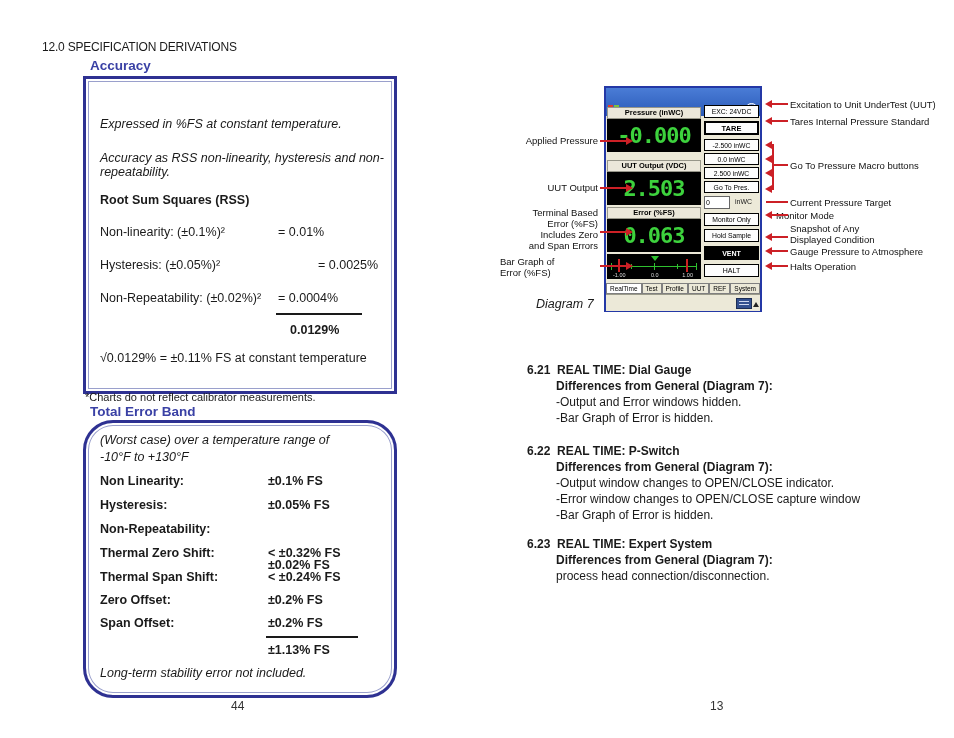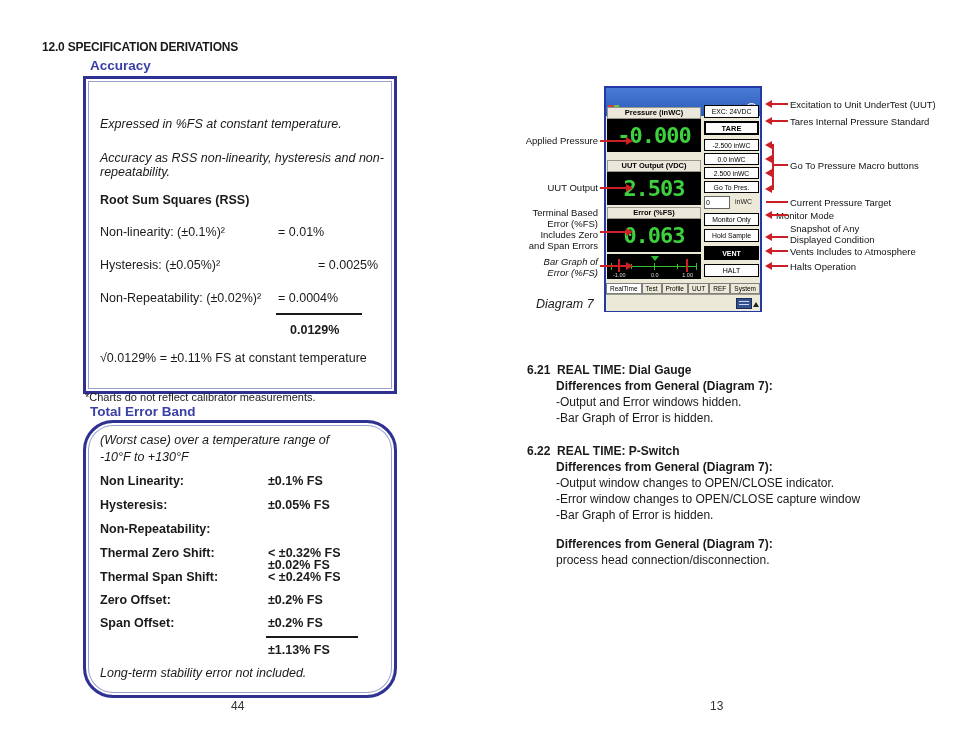--- a/index.html
+++ b/index.html
@@ -2,21 +2,21 @@
 <html><head>
 <meta charset="utf-8">
 <style>
   html,body{margin:0;padding:0;background:#fff;}
   #page{position:relative;width:954px;height:738px;background:#ffffff;overflow:hidden;
         font-family:"Liberation Sans", sans-serif;color:#1a1a1a;}
   .abs{position:absolute;}
   .b{font-weight:bold;}
   .it{font-style:italic;}
   
-  .spec-head{font-size:12px;font-weight:bold;letter-spacing:-0.2px;}
+  .spec-head{font-size:12px;font-weight:normal;letter-spacing:-0.2px;}
   .blue-head{font-size:13.5px;font-weight:bold;color:#3a41a5;}
   .navy-box{border:3px solid #2e3192;box-shadow:inset 0 0 0 2px #ffffff, inset 0 0 0 3px #9aa0cc;background:#fff;}
   .doc{font-size:12.5px;}
   .doc-sm{font-size:11px;}
   .sumline{height:2px;background:#1a1a1a;}
   
   .para{font-size:12px;line-height:17px;}
   .callout{font-size:9.5px;line-height:11px;color:#111;}
   .lead{position:absolute;height:2px;background:#cc2026;}
   .vlead{position:absolute;width:2px;background:#cc2026;}
@@ -191,21 +191,21 @@
 
   <div class="abs callout" style="left:500px;top:207px;width:98px;text-align:right;">
     <div>Terminal Based</div>
     <div>Error (%FS)</div>
     <div>Includes Zero</div>
     <div>and Span Errors</div>
   </div>
   <div class="lead" style="left:600px;top:231px;width:26px;"></div>
     <div class="ah-r" style="left:626px;top:228px;"></div>
 
-  <div class="abs callout" style="left:500px;top:256px;width:98px;text-align:right;font-style:italic;">
+  <div class="abs callout" style="left:500px;top:256px;width:98px;text-align:left;">
     <div>Bar Graph of</div>
     <div>Error (%FS)</div>
   </div>
   <div class="lead" style="left:600px;top:265px;width:26px;"></div>
     <div class="ah-r" style="left:626px;top:262px;"></div>
 
   <div class="abs callout" style="left:790px;top:99px;">Excitation to Unit UnderTest (UUT)</div>
   <div class="lead" style="left:768px;top:103px;width:20px;"></div>
     <div class="ah-l" style="left:761px;top:100px;"></div>
 
@@ -232,21 +232,21 @@
   <div class="lead" style="left:768px;top:214px;width:20px;"></div>
     <div class="ah-l" style="left:761px;top:211px;"></div>
 
   <div class="abs callout" style="left:790px;top:223px;">
     <div>Snapshot of Any</div>
     <div>Displayed Condition</div>
   </div>
   <div class="lead" style="left:768px;top:236px;width:20px;"></div>
     <div class="ah-l" style="left:761px;top:233px;"></div>
 
-  <div class="abs callout" style="left:790px;top:246px;">Vents Includes to Atmosphere</div>
+  <div class="abs callout" style="left:790px;top:246px;">Gauge Pressure to Atmosphere</div>
   <div class="lead" style="left:768px;top:250px;width:20px;"></div>
     <div class="ah-l" style="left:761px;top:247px;"></div>
 
   <div class="abs callout" style="left:790px;top:261px;">Halts Operation</div>
   <div class="lead" style="left:768px;top:265px;width:20px;"></div>
     <div class="ah-l" style="left:761px;top:262px;"></div>
 
   <div class="abs it" style="left:536px;top:297px;font-size:12.5px;">Diagram 7</div>
 
   <div class="abs sec" style="left:527px;top:362px;">
@@ -258,19 +258,20 @@
 
   <div class="abs sec" style="left:527px;top:443px;">
     <div><span class="b">6.22</span>&nbsp;&nbsp;<span class="b">REAL TIME: P-Switch</span></div>
     <div class="body b">Differences from General (Diagram 7):</div>
     <div class="body">-Output window changes to OPEN/CLOSE indicator.</div>
     <div class="body">-Error window changes to OPEN/CLOSE capture window</div>
     <div class="body">-Bar Graph of Error is hidden.</div>
   </div>
 
   <div class="abs sec" style="left:527px;top:536px;">
+    <div><span class="b">6.23</span>&nbsp;&nbsp;<span class="b">REAL TIME: Expert System</span></div>
     <div class="body b">Differences from General (Diagram 7):</div>
     <div class="body">process head connection/disconnection.</div>
   </div>
 
   <div class="abs pagenum" style="left:710px;top:699px;">13</div>
 
 </div>
 
 </body></html>

